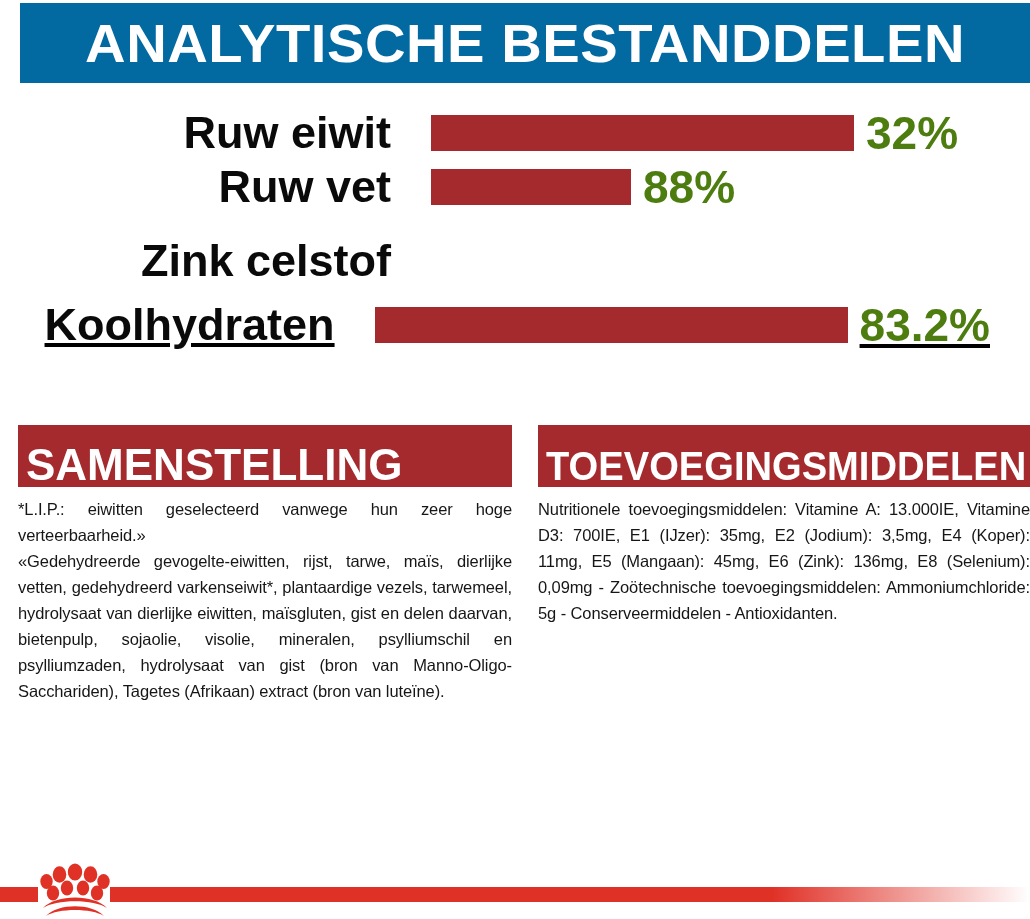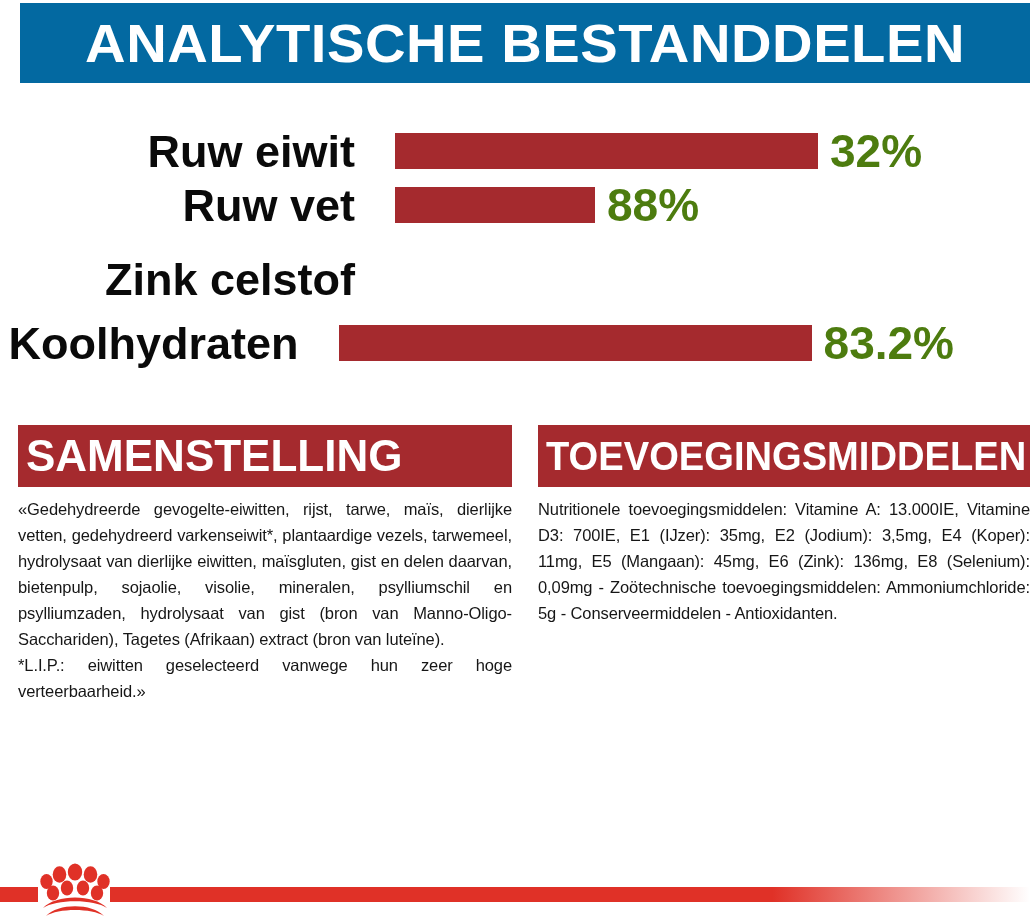--- a/index.html
+++ b/index.html
@@ -46,26 +46,27 @@
     top: 108px;
     width: 1030px;
     height: 260px;
   }
   .chart-row {
     position: absolute;
     left: 0;
     width: 954px;
     height: 64px;
     display: flex;
-    align-items: flex-end;
+    align-items: flex-start;
+    padding-left: 36px;
   }
   .chart-row.r0 { top: 2px; }
   .chart-row.r1 { top: 56px; }
   .chart-row.r2 { top: 130px; }
-  .chart-row.r3 { top: 194px; }
+  .chart-row.r3 { top: 194px; text-decoration: underline; }
 
   .chart-label {
     width: 355px;
     text-align: right;
     padding-right: 0;
     box-sizing: border-box;
     font-family: "Liberation Sans Narrow", "Liberation Sans", sans-serif;
     font-weight: bold;
     font-size: 45px;
     color: #0a0a0a;
@@ -104,21 +105,21 @@
     position: absolute;
     top: 0;
   }
   .col-left  { left: 18px;  width: 494px; }
   .col-right { left: 538px; width: 492px; }
 
   .section-head {
     background: #A52A2E;
     height: 62px;
     display: flex;
-    align-items: center;
+    align-items: flex-end;
     padding-left: 8px;
     box-sizing: border-box;
     overflow: hidden;
   }
   .section-head-title {
     color: #ffffff;
     font-family: "Liberation Sans Narrow", "Liberation Sans", sans-serif;
     font-weight: bold;
     font-size: 44px;
     line-height: 1;
@@ -220,22 +221,22 @@
 
 </div>
 
 <div class="columns">
 
   <div class="col col-left">
     <div class="section-head">
       <div class="section-head-title">SAMENSTELLING</div>
     </div>
     <div class="body-text">
+      <p>*L.I.P.: eiwitten geselecteerd vanwege hun zeer hoge verteerbaarheid.»</p>
       <p>«Gedehydreerde gevogelte-eiwitten, rijst, tarwe, maïs, dierlijke vetten, gedehydreerd varkenseiwit*, plantaardige vezels, tarwemeel, hydrolysaat van dierlijke eiwitten, maïsgluten, gist en delen daarvan, bietenpulp, sojaolie, visolie, mineralen, psylliumschil en psylliumzaden, hydrolysaat van gist (bron van Manno-Oligo-Sacchariden), Tagetes (Afrikaan) extract (bron van luteïne).</p>
-      <p>*L.I.P.: eiwitten geselecteerd vanwege hun zeer hoge verteerbaarheid.»</p>
     </div>
   </div>
 
   <div class="col col-right">
     <div class="section-head">
       <div class="subwrap">
         <div class="section-head-title narrow">TOEVOEGINGSMIDDELEN</div>
 
       </div>
     </div>

